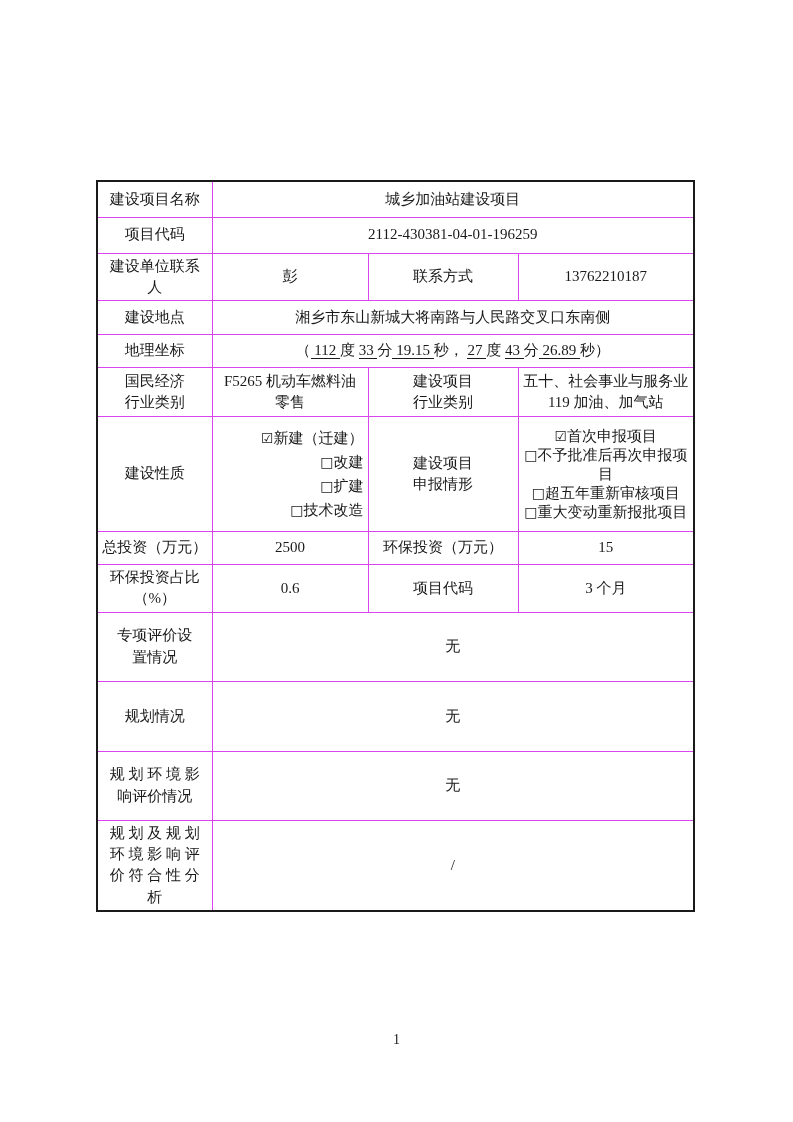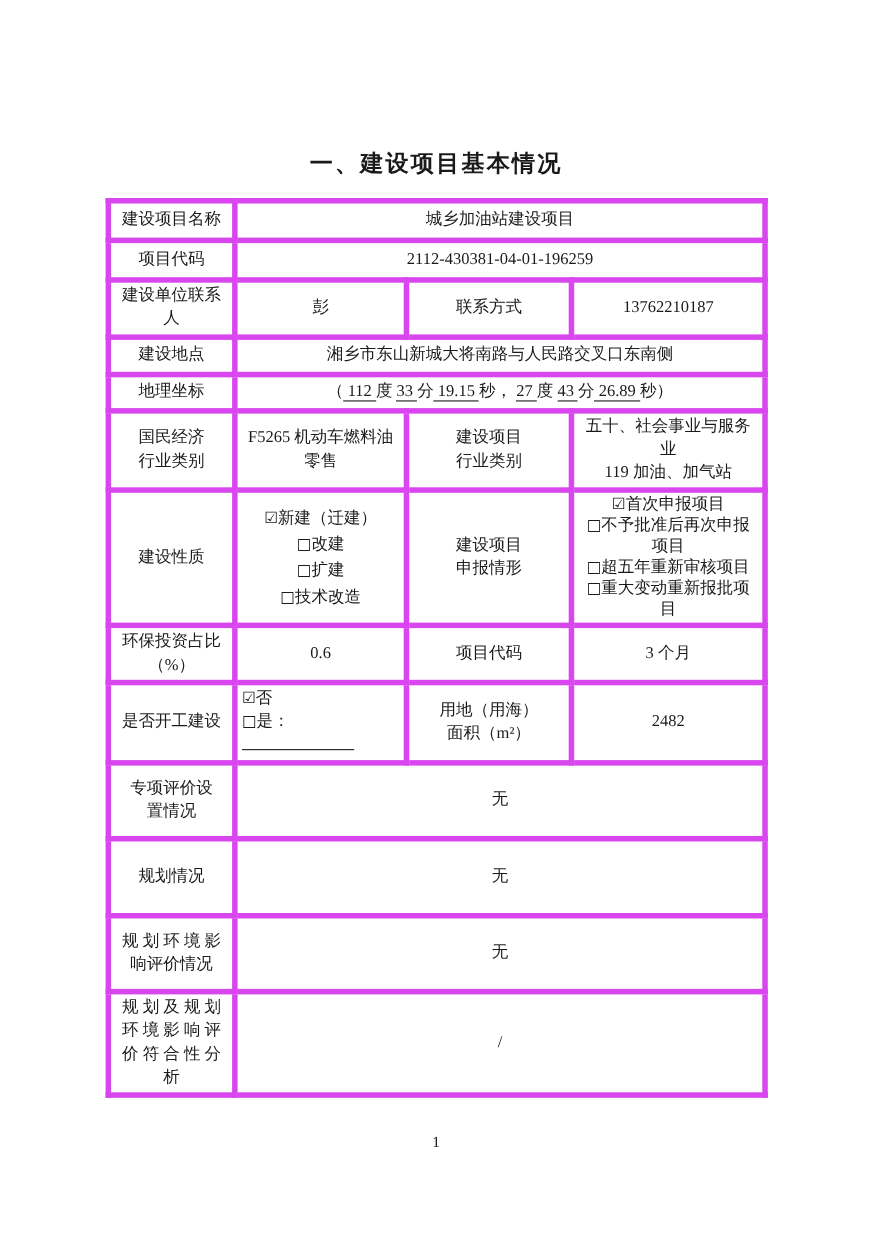--- a/index.html
+++ b/index.html
@@ -24,30 +24,30 @@
   table.info{
     position:absolute;
     left:96px;top:180px;
     width:597px;
     border-collapse:collapse;
     table-layout:fixed;
     border:2px solid #1a1a1a;
     font-size:15px;
   }
   table.info td{
-    border:5px solid #d946ef;
+    border:1px solid #d946ef;
     padding:2px 4px;
     text-align:center;
     vertical-align:middle;
     line-height:1.42;
     overflow:hidden;
   }
   .pl{white-space:pre-line;}
   td.left{text-align:left;}
-  .opts div{line-height:24px;text-align:center;}
+  .opts div{line-height:24px;text-align:right;}
   .opts-tight div{line-height:19px;text-align:center;}
   .cbx{
     font-family:"DejaVu Sans","Liberation Sans",sans-serif;
     font-size:14px;
   }
   .u{border-bottom:1px solid #1a1a1a;}
   .blank{
     display:inline-block;
     width:102px;
     border-bottom:1px solid #1a1a1a;
@@ -60,21 +60,20 @@
     top:1032px;left:0;right:0;
     text-align:center;
     font-size:14px;
   }
 </style>
 </head>
 <body>
 
 <div class="page">
 
-  <div class="doc-title">一、建设项目基本情况</div>
 
   <table class="info">
     <colgroup>
       <col style="width:115px">
         <col style="width:156px">
         <col style="width:150px">
         <col style="width:176px">
     </colgroup>
 
     <tbody>
@@ -129,39 +128,35 @@
 申报情形</td>
       <td class="opts-tight">
         <div><span class="cbx">☑</span><span>首次申报项目</span></div>
         <div><span class="cbx">□</span><span>不予批准后再次申报项目</span></div>
         <div><span class="cbx">□</span><span>超五年重新审核项目</span></div>
         <div><span class="cbx">□</span><span>重大变动重新报批项目</span></div>
       </td>
     </tr>
 
 
+    <tr style="height:33px">
+      <td>总投资（万元）</td>
+      <td>2500</td>
+      <td>环保投资（万元）</td>
+      <td>15</td>
+    </tr>
 
     <tr style="height:42px">
       <td class="pl">环保投资占比
 （%）</td>
       <td>0.6</td>
       <td>项目代码</td>
       <td>3 个月</td>
     </tr>
 
-    <tr style="height:44px">
-      <td>是否开工建设</td>
-      <td class="startrow">
-        <div><span class="cbx">☑</span><span>否</span></div>
-        <div><span class="cbx">□</span><span>是：</span><span class="blank"></span></div>
-      </td>
-      <td class="pl">用地（用海）
-面积（m²）</td>
-      <td>2482</td>
-    </tr>
 
     <tr style="height:69px">
       <td class="pl">专项评价设
 置情况</td>
       <td colspan="3">无</td>
     </tr>
 
     <tr style="height:70px">
       <td>规划情况</td>
       <td colspan="3">无</td>

